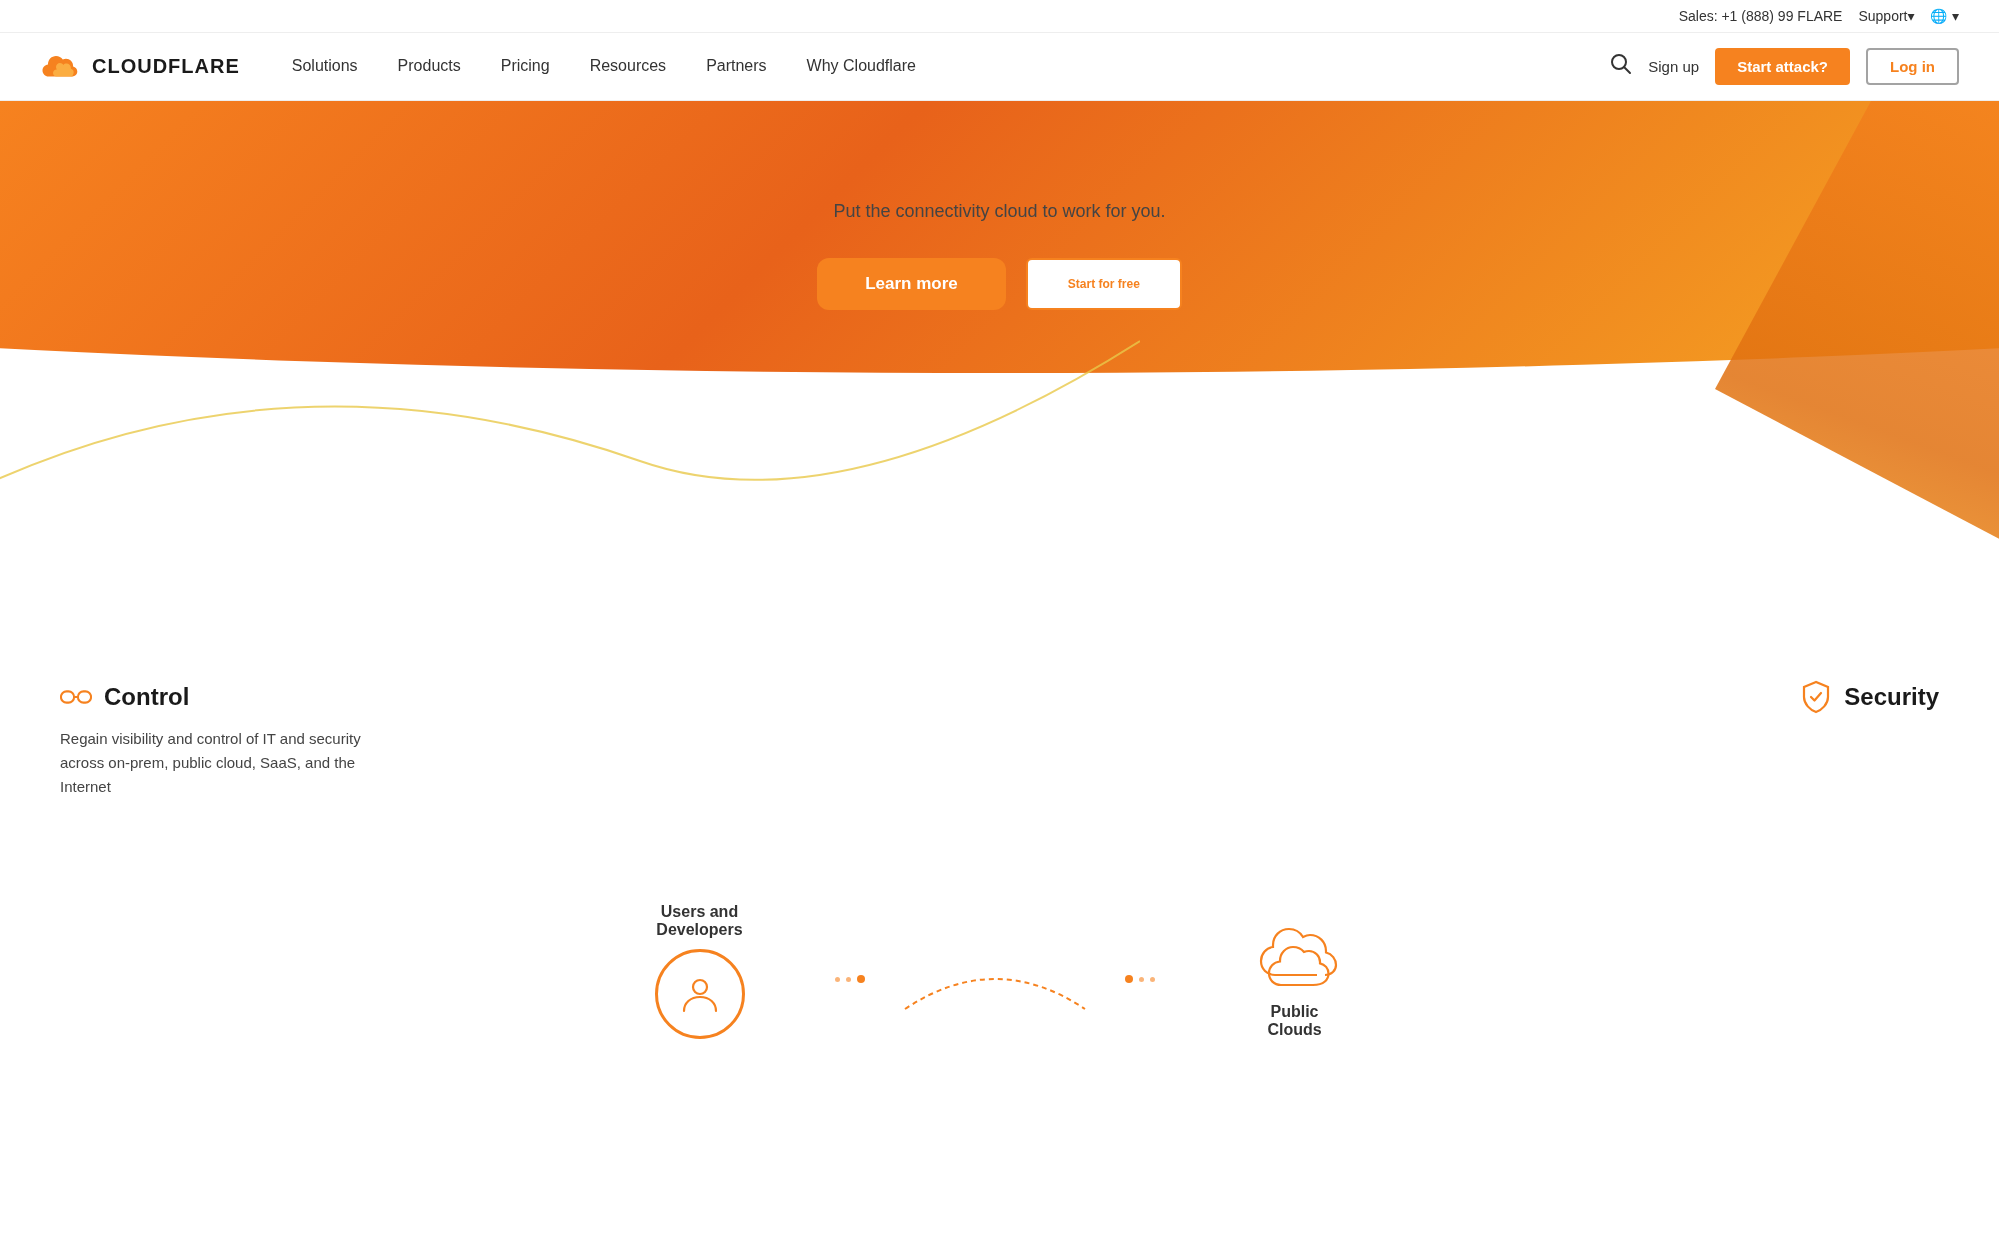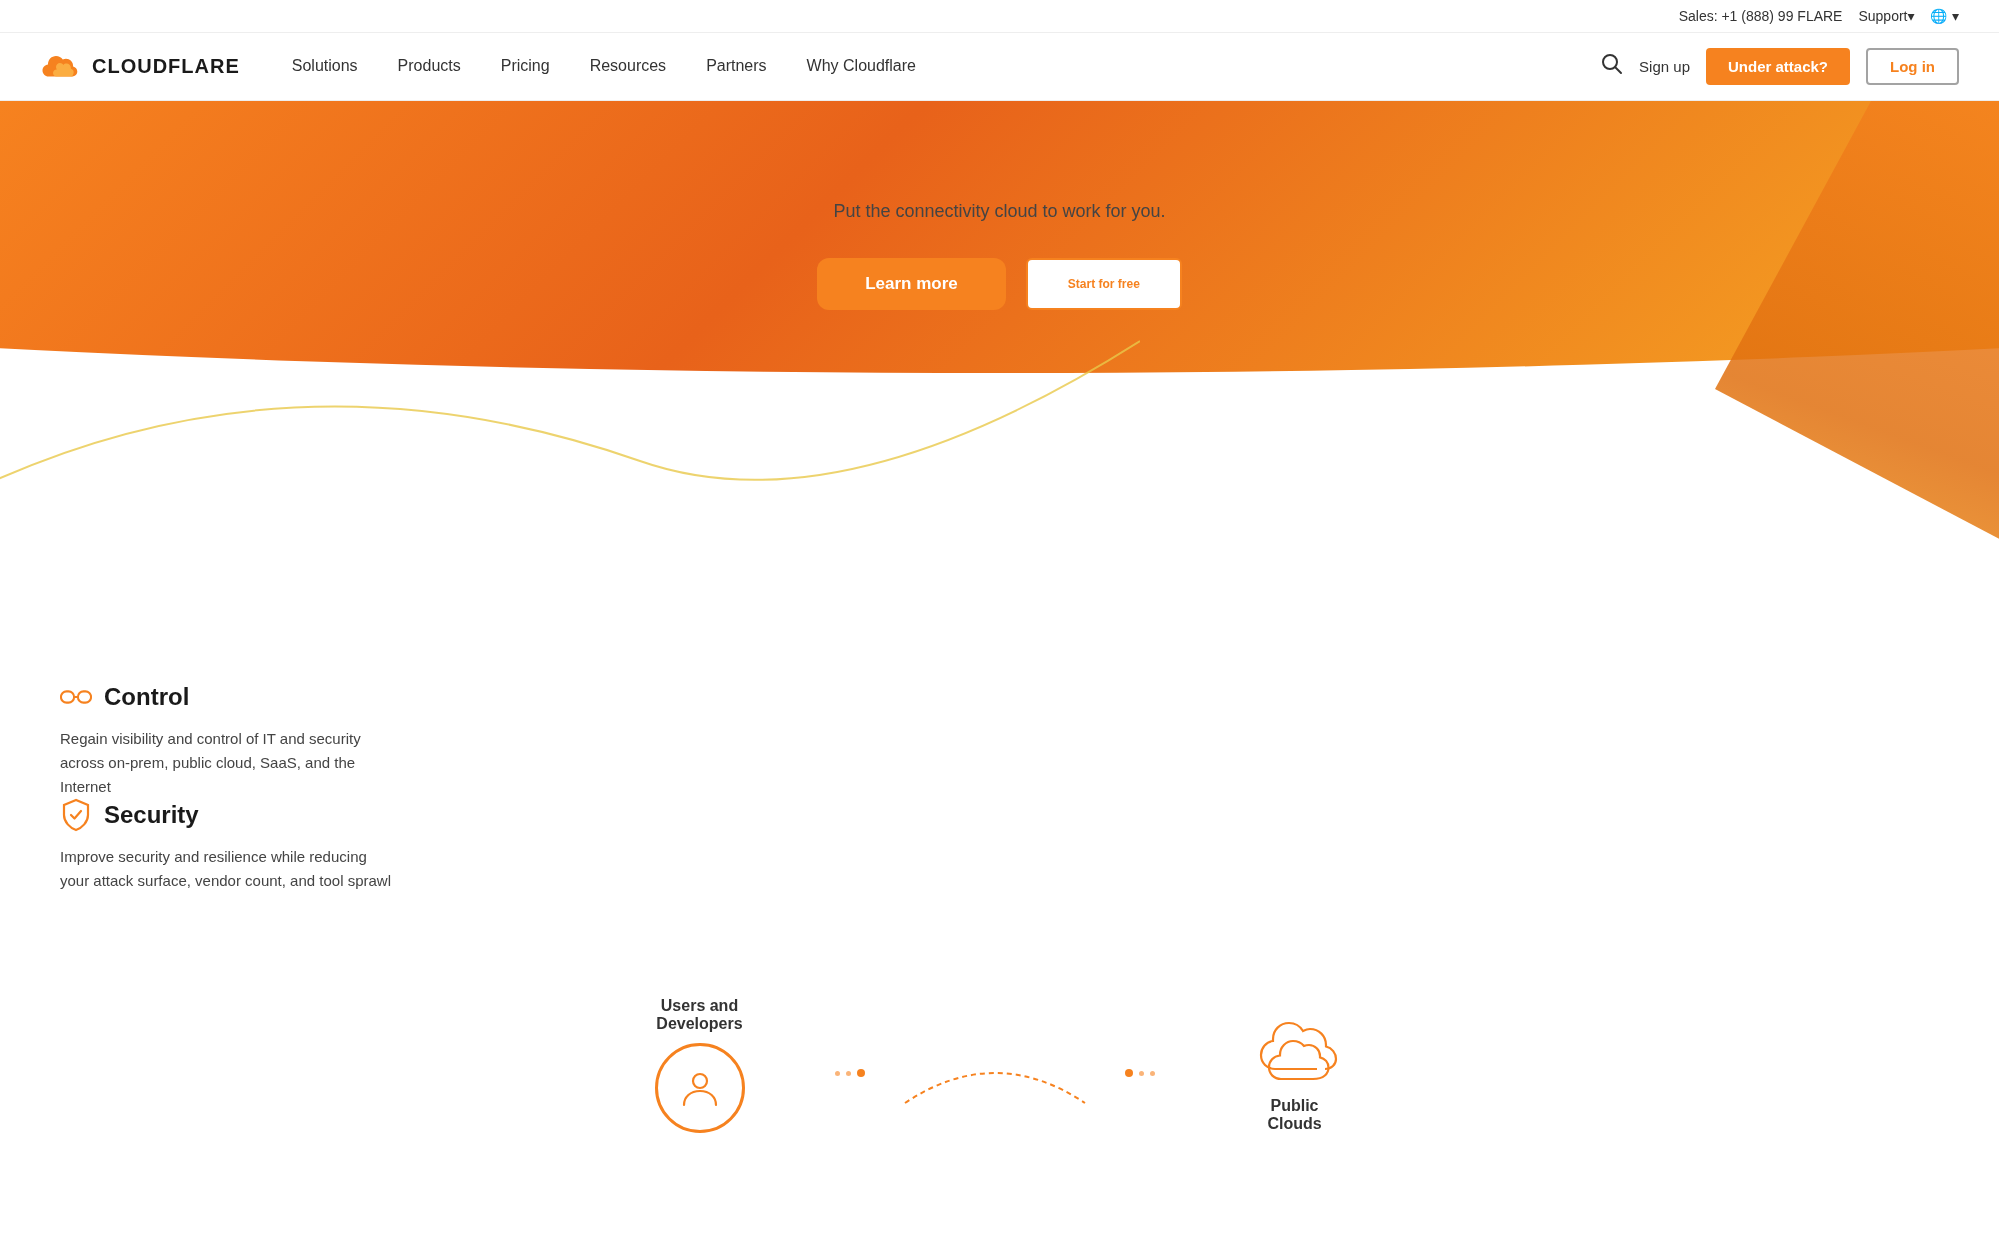--- a/index.html
+++ b/index.html
@@ -151,21 +151,20 @@
       font-size: 12px; font-weight: 600; cursor: pointer;
     }
 
     
     .features-section {
       display: flex;
       justify-content: space-between;
       padding: 20px 60px 40px;
       position: relative;
       z-index: 2;
-      flex-direction: column;
     }
     .feature-item {
       max-width: 340px;
     }
     .feature-title {
       display: flex; align-items: center; gap: 12px;
       font-size: 24px; font-weight: 700; color: #1a1a1a;
       margin-bottom: 14px;
     }
     .feature-icon {
@@ -242,21 +241,21 @@
     <span class="nav-item">Why Cloudflare</span>
   </div>
   <div class="nav-actions">
     <button class="search-icon-btn">
       <svg width="22" height="22" viewBox="0 0 22 22" fill="none">
         <circle cx="9" cy="9" r="7" stroke="#333" stroke-width="2"></circle>
         <line x1="14" y1="14" x2="20" y2="20" stroke="#333" stroke-width="2" stroke-linecap="round"></line>
       </svg>
     </button>
     <button class="signup-btn">Sign up</button>
-    <button class="under-attack-btn">Under attack?</button>
+    <button class="under-attack-btn">Start attack?</button>
     <button class="login-btn">Log in</button>
   </div>
 </nav>
 
 <div class="hero-wrapper">
 
   <div class="hero-bg"></div>
 
   <div class="hero-bg-right"></div>
 
@@ -295,21 +294,20 @@
     <div class="feature-title">
 
       <span class="feature-icon">
         <svg width="30" height="34" viewBox="0 0 30 34" fill="none" xmlns="http://www.w3.org/2000/svg">
           <path d="M15 2L3 7V17C3 24 9 30 15 32C21 30 27 24 27 17V7L15 2Z" stroke="#f6821f" stroke-width="2.2" fill="none"></path>
           <path d="M10 17L13.5 20.5L20 13" stroke="#f6821f" stroke-width="2.2" stroke-linecap="round" stroke-linejoin="round"></path>
         </svg>
       </span>
       <span>Security</span>
     </div>
-    <p class="feature-desc">Improve security and resilience while reducing your attack surface, vendor count, and tool sprawl</p>
   </div>
 </div>
 
 <div class="diagram-section">
 
   <div class="diagram-item" style="margin-right: 60px;">
     <div class="diagram-label">
       <span style="white-space:pre-line;">Users and
 Developers</span>
     </div>

